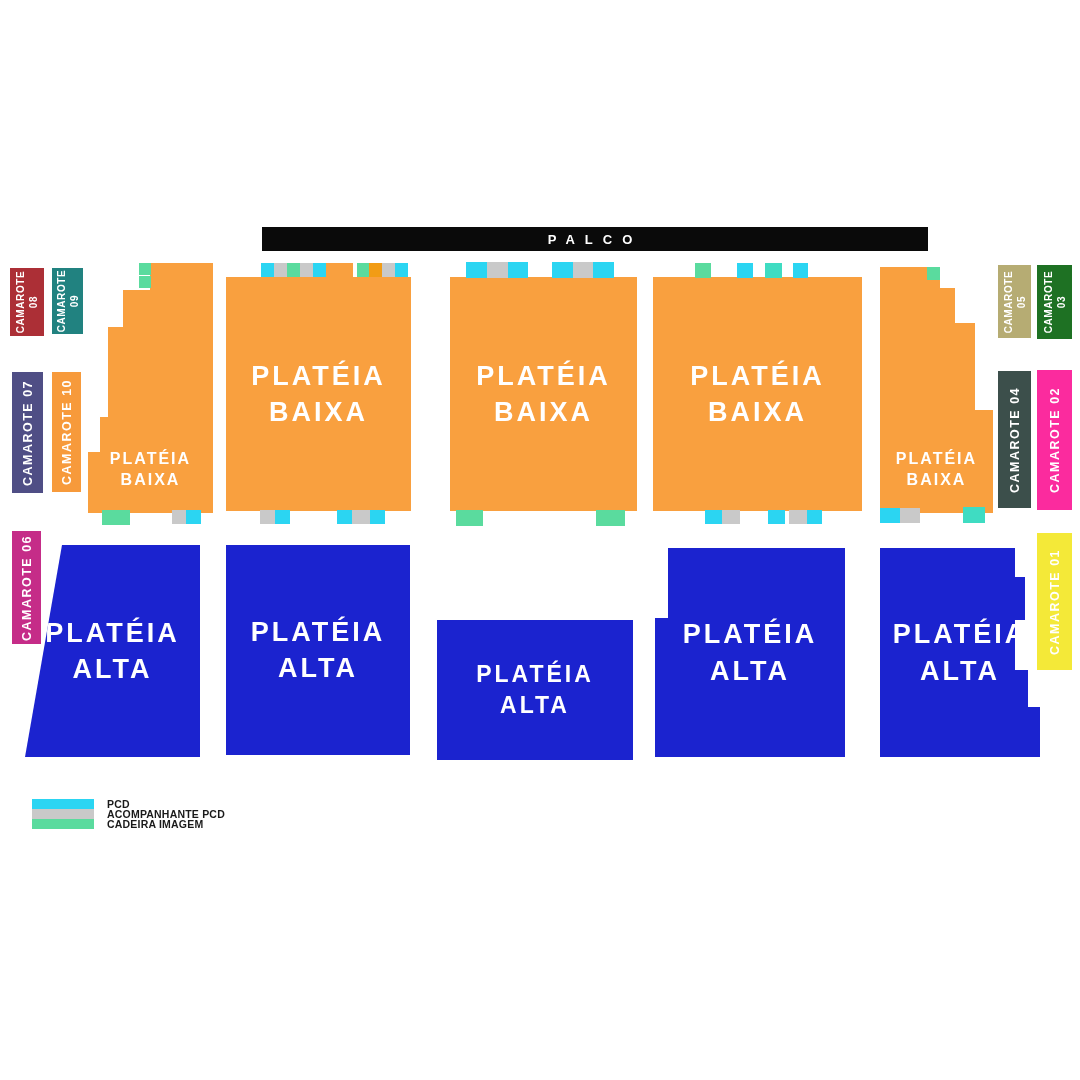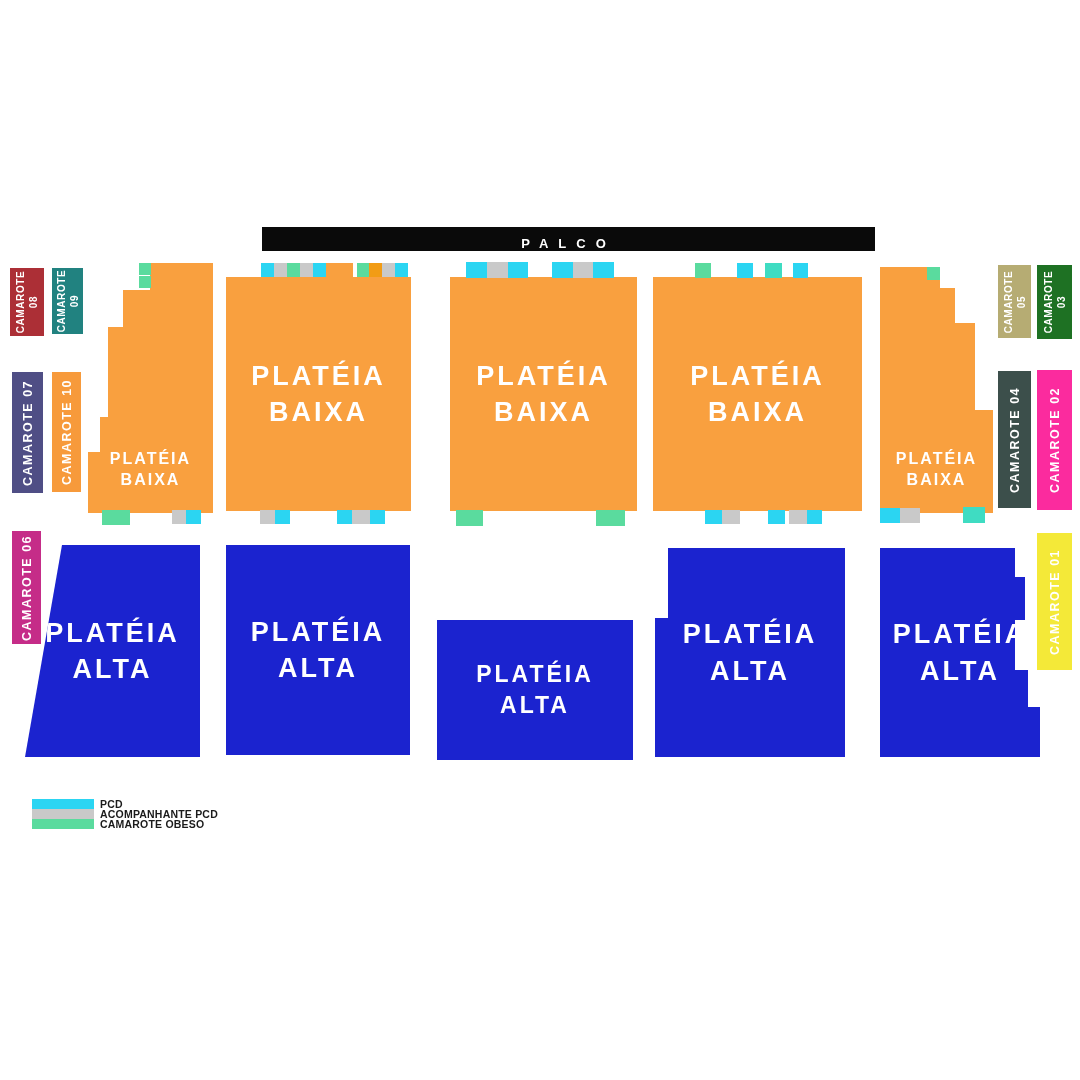--- a/index.html
+++ b/index.html
@@ -1,22 +1,22 @@
 <!DOCTYPE html>
 <html><head>
 <meta charset="utf-8">
 <style>
   html,body{margin:0;padding:0;background:#ffffff;}
   .canvas{
     position:relative;width:1080px;height:1080px;background:#ffffff;
     font-family:"Liberation Sans",sans-serif;overflow:hidden;
   }
   .stage{
-    position:absolute;left:262px;top:227px;width:613px;height:24px;
-    display:flex;align-items:flex-end;justify-content:center;
+    position:absolute;left:262px;top:227px;width:666px;height:24px;
+    display:flex;align-items:center;justify-content:center;
     color:#ffffff;font-size:13px;font-weight:bold;letter-spacing:10px;
   }
   .sec{
     position:absolute;display:flex;align-items:center;justify-content:center;
     color:#ffffff;font-weight:bold;text-align:center;
   }
   .sec.bottom-align{align-items:flex-end;}
   .lbl{letter-spacing:3px;line-height:1.35;}
   .lbl.big{font-size:27px;}
   .lbl.mid{font-size:23px;}
@@ -27,21 +27,21 @@
     position:absolute;top:50%;left:50%;
     transform:translate(-50%,-50%) rotate(-90deg);
     color:#ffffff;font-weight:bold;white-space:nowrap;text-align:center;
   }
   .vtext.two{font-size:10px;letter-spacing:0.6px;line-height:1.3;}
   .vtext.one{font-size:12.5px;letter-spacing:1.5px;}
   .legend{position:absolute;left:32px;top:799px;}
   .legend-row{display:flex;align-items:center;height:10px;}
   .legend-swatch{width:62px;height:10px;flex:0 0 auto;}
   .legend-label{
-    margin-left:6px;font-size:10.5px;font-weight:bold;color:#1a1a1a;
+    margin-left:13px;font-size:10.5px;font-weight:bold;color:#1a1a1a;
     white-space:nowrap;letter-spacing:0.2px;
   }
   .disclaimer{
     position:absolute;right:14px;bottom:14px;
     font-size:30px;font-weight:800;color:#111111;letter-spacing:0.5px;
     white-space:nowrap;
   }
 </style>
 </head>
 <body>
@@ -232,18 +232,18 @@
     <div class="legend-row">
       <span class="legend-swatch" style="background: rgb(43, 213, 242);"></span>
       <span class="legend-label">PCD</span>
     </div>
     <div class="legend-row">
       <span class="legend-swatch" style="background: rgb(201, 201, 201);"></span>
       <span class="legend-label">ACOMPANHANTE PCD</span>
     </div>
     <div class="legend-row">
       <span class="legend-swatch" style="background: rgb(90, 219, 158);"></span>
-      <span class="legend-label">CAMAROTE OBESO</span>
+      <span class="legend-label">CADEIRA IMAGEM</span>
     </div>
   </div>
 
 
 </div>
 
 </body></html>

